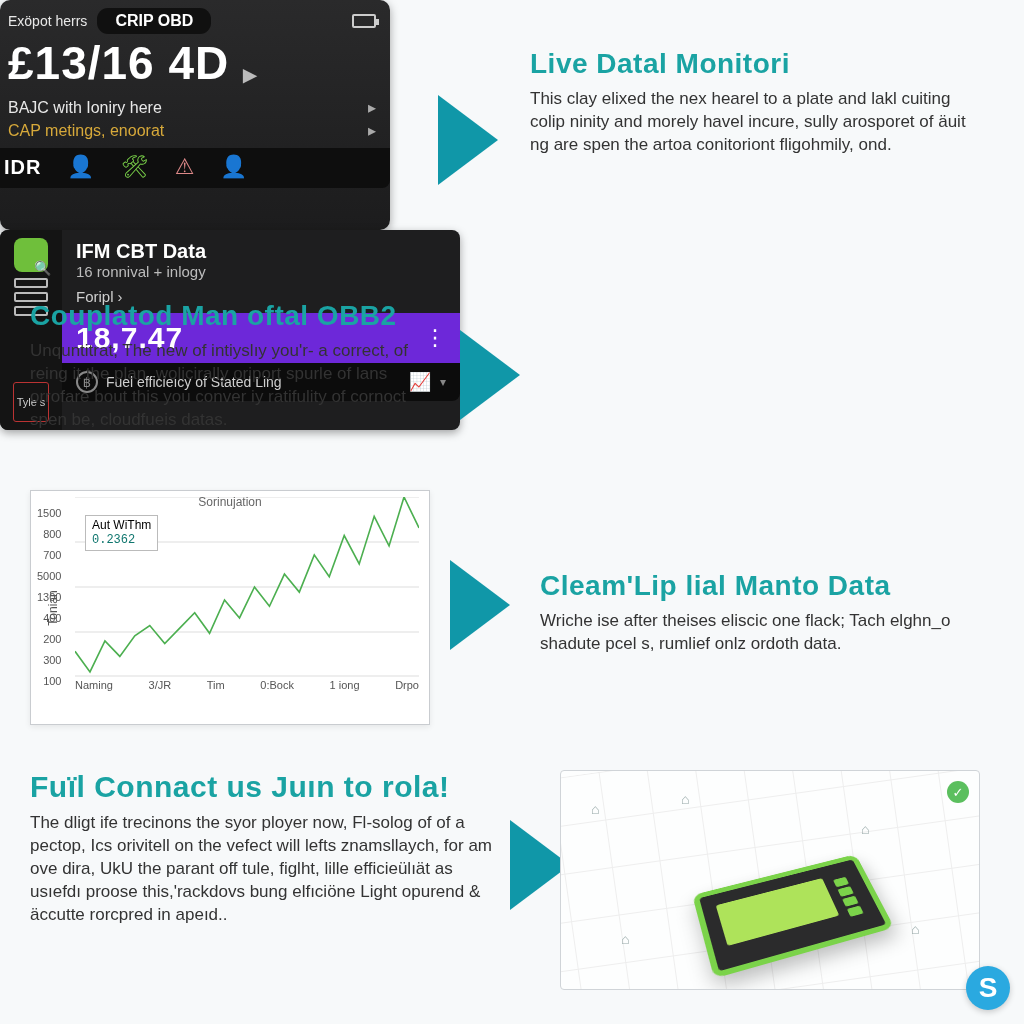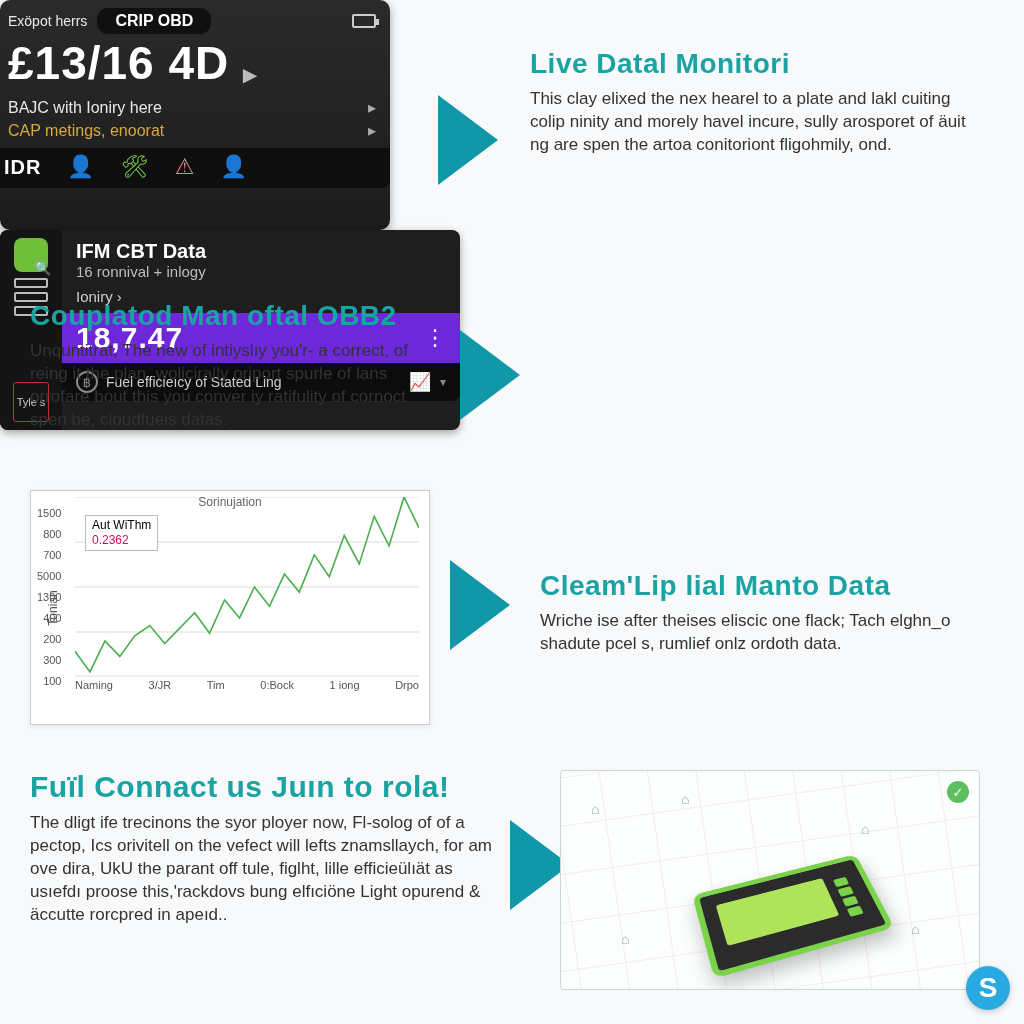--- a/index.html
+++ b/index.html
@@ -129,21 +129,21 @@
     left: 30px; top: 490px;
     width: 400px; height: 235px;
     background: #fff;
     border: 1px solid #c9ccd0;
     box-shadow: 0 2px 6px rgba(0,0,0,.08);
     padding: 6px 10px 2px 44px;
     position: absolute;
   }
   .chart-title { position:absolute; top:4px; left:50%; transform:translateX(-50%); font-size:12px; color:#666;}
   .chart-legend { position:absolute; top:24px; left:54px; border:1px solid #bbb; background:#fff; font-size:12px; padding:2px 6px; line-height:1.25;}
-  .chart-legend .v { color:#be185d;}
+  .chart-legend .v { color:#0f766e;font-family:Liberation Mono, monospace;}
   .chart-ylabel { position:absolute; left:4px; top:50%; transform: translateY(-50%) rotate(-90deg); font-size:12px; color:#555;}
   .chart-svg { width:100%; height:180px; }
   .chart-xticks { display:flex; justify-content:space-between; font-size:11px; color:#555; margin-top:-2px;}
   .chart-yticks { position:absolute; left:6px; top:16px; height:180px; display:flex; flex-direction:column; justify-content:space-between; font-size:11px; color:#555; align-items:flex-end;}
 
   
   .s3-text { left: 540px; top: 570px; width: 440px; }
 
   
   .s4-text { left: 30px; top: 770px; width: 470px; }
@@ -245,21 +245,21 @@
       <span class="dw-bar"></span>
         <span class="dw-bar"></span>
         <span class="dw-bar"></span>
     </div>
     <span class="dw-tyes">Tyle s</span>
   </div>
   <div class="dw-main">
     <div class="dw-title">IFM CBT Data</div>
     <div class="dw-sub">16 ronnival + inlogy</div>
     <div class="dw-link">
-      <span>Ioniry</span>
+      <span>Foripl</span>
       <span>›</span>
     </div>
     <div class="dw-value-row">
       <span class="dw-value">18,7.47</span>
       <span class="dw-dots">⋮</span>
     </div>
     <div class="dw-footer">
       <span class="coin">฿</span>
       <span class="txt">Fuel efficieıcy of Stated Ling</span>
       <span class="trend">📈</span>

